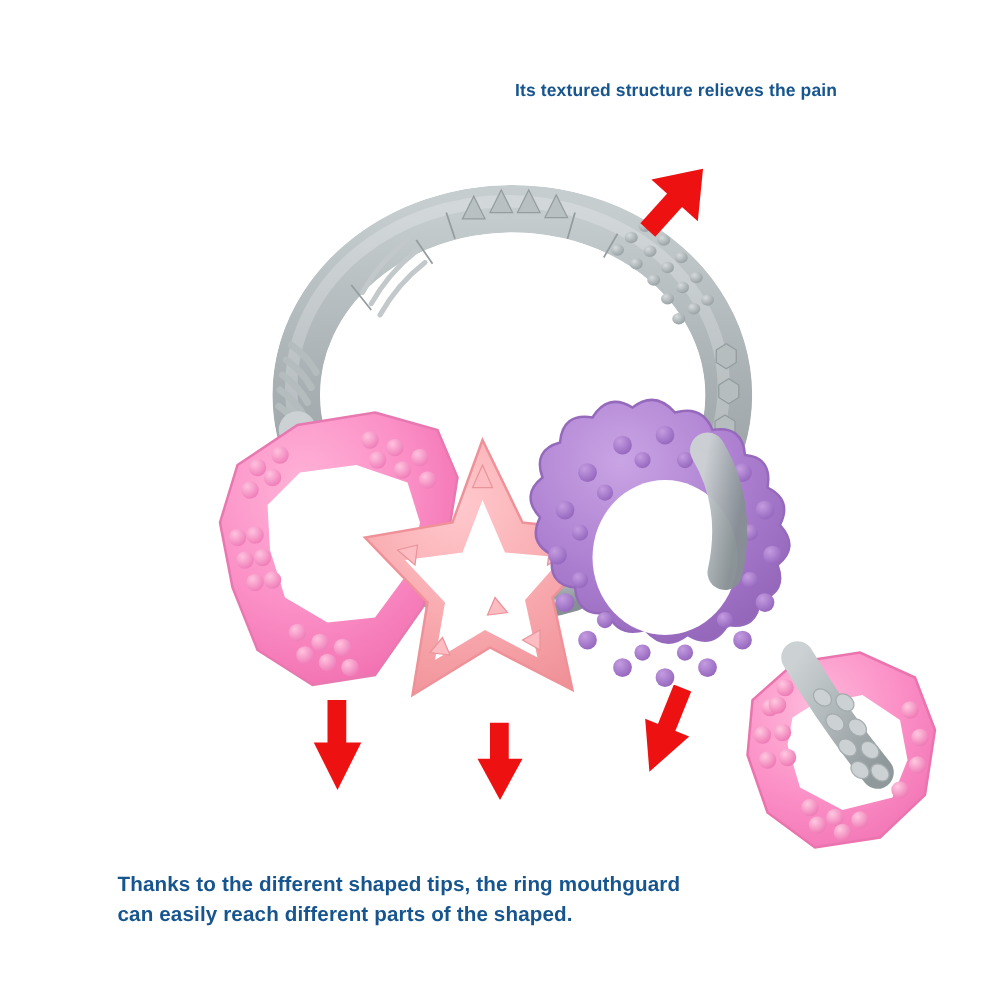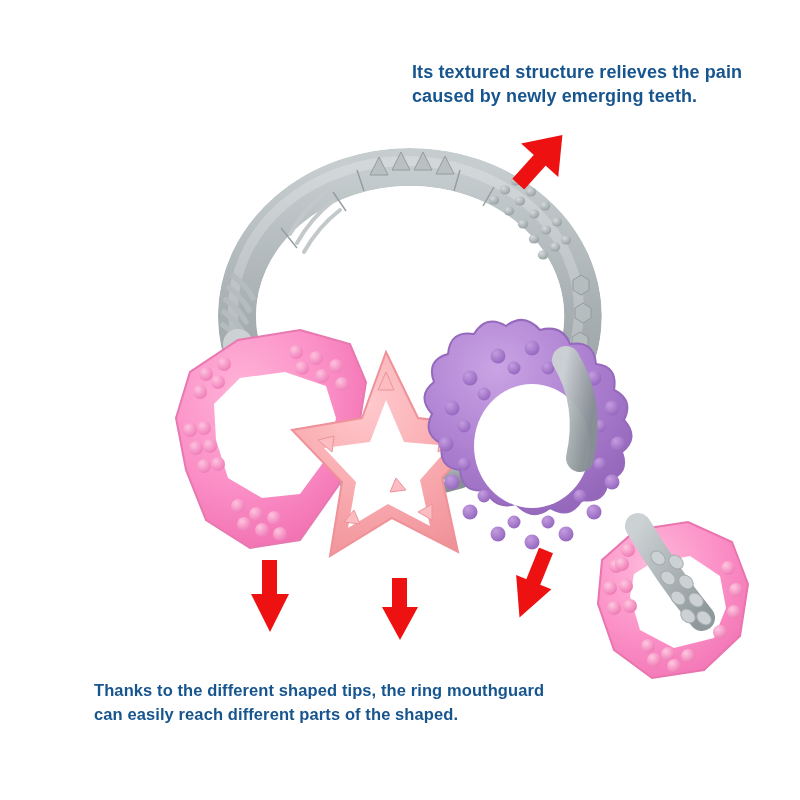--- a/index.html
+++ b/index.html
@@ -24,26 +24,26 @@
     position: absolute;
     font-family: "Liberation Sans", sans-serif;
     font-weight: bold;
     color: #17558f;
     letter-spacing: 0.1px;
   }
   #callout-top {
     left: 412px;
     top: 60px;
     width: 360px;
-    font-size: 18px;
+    font-size: 14px;
     line-height: 24px;
   }
   #callout-bottom {
     left: 94px;
-    top: 678px;
+    top: 696px;
     width: 530px;
     font-size: 16.5px;
     line-height: 24px;
   }
   .callout .line {
     display: block;
     white-space: nowrap;
   }
 
   
@@ -408,21 +408,20 @@
     <svg width="56" height="72" viewBox="0 0 56 72" xmlns="http://www.w3.org/2000/svg">
       <g transform="rotate(22 28 36)">
         <rect x="20" y="0" width="15" height="40" fill="#ee1111"></rect>
         <polygon points="28,72 9,34 47,34" fill="#ee1111"></polygon>
       </g>
     </svg>
   </div>
 
   <div class="callout" id="callout-top">
     <span class="line">Its textured structure relieves the pain</span>
-    <span class="line">caused by newly emerging teeth.</span>
   </div>
 
   <div class="callout" id="callout-bottom">
     <span class="line">Thanks to the different shaped tips, the ring mouthguard</span>
     <span class="line">can easily reach different parts of the shaped.</span>
   </div>
 
 </div>
 
 </body></html>

